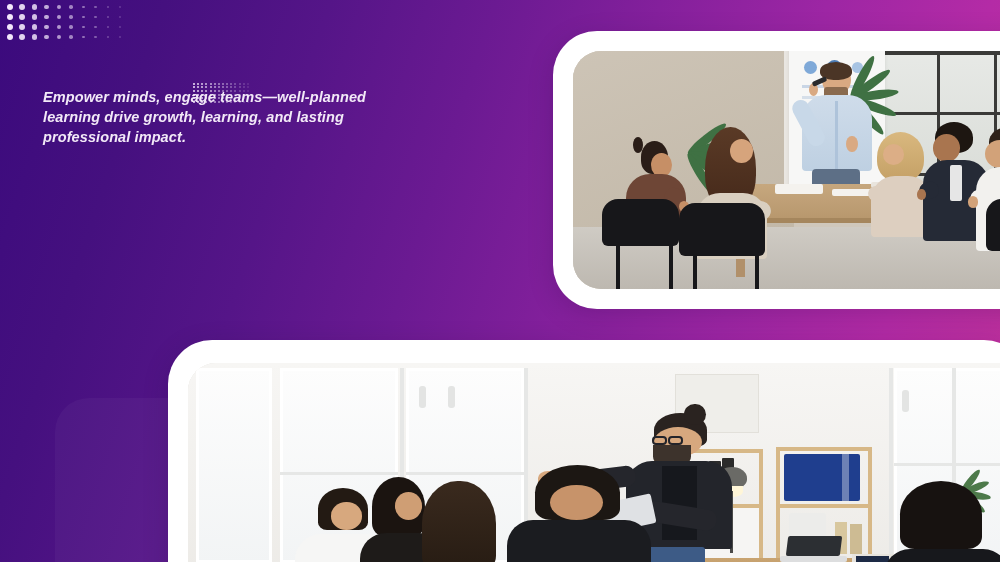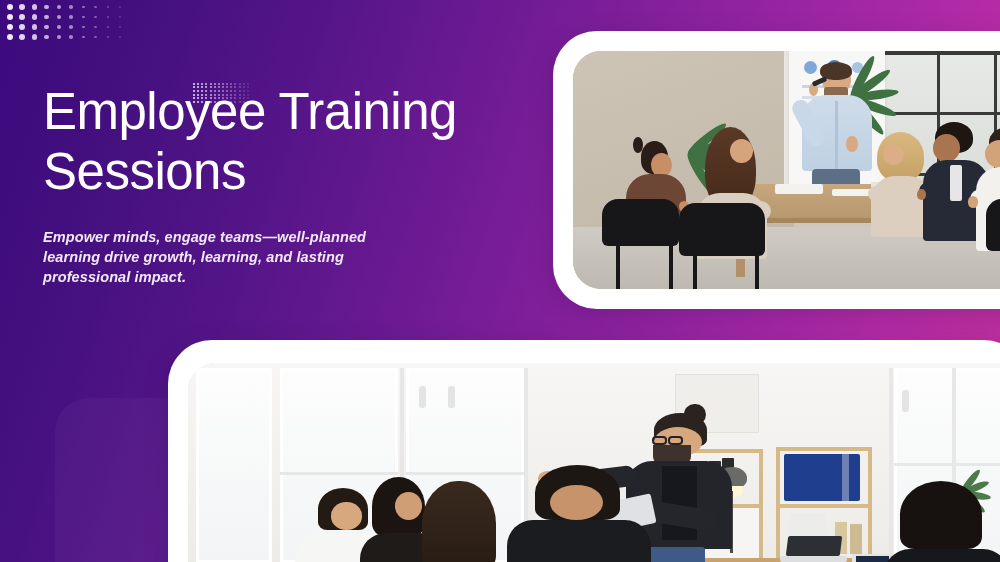--- a/index.html
+++ b/index.html
@@ -261,21 +261,20 @@
       <i style="opacity: 0.41;"></i>
       <i style="opacity: 0.35;"></i>
       <i style="opacity: 0.28;"></i>
       <i style="opacity: 0.22;"></i>
       <i style="opacity: 0.15;"></i>
     </div>
 
   <div class="soft-shape"></div>
 
   <div class="copy">
-    <h1 class="headline">Employee Training Sessions</h1>
     <p class="subcopy">Empower minds, engage teams—well-planned learning drive growth, learning, and lasting professional impact.</p>
   </div>
 
   <div class="card card-top">
     <div class="photo">
       <div class="p1">
         <div class="wall"></div>
         <div class="wall2"></div>
         <div class="windowzone">
           <div class="mullion" style="left:0;top:0;width:3px;height:100%"></div>

